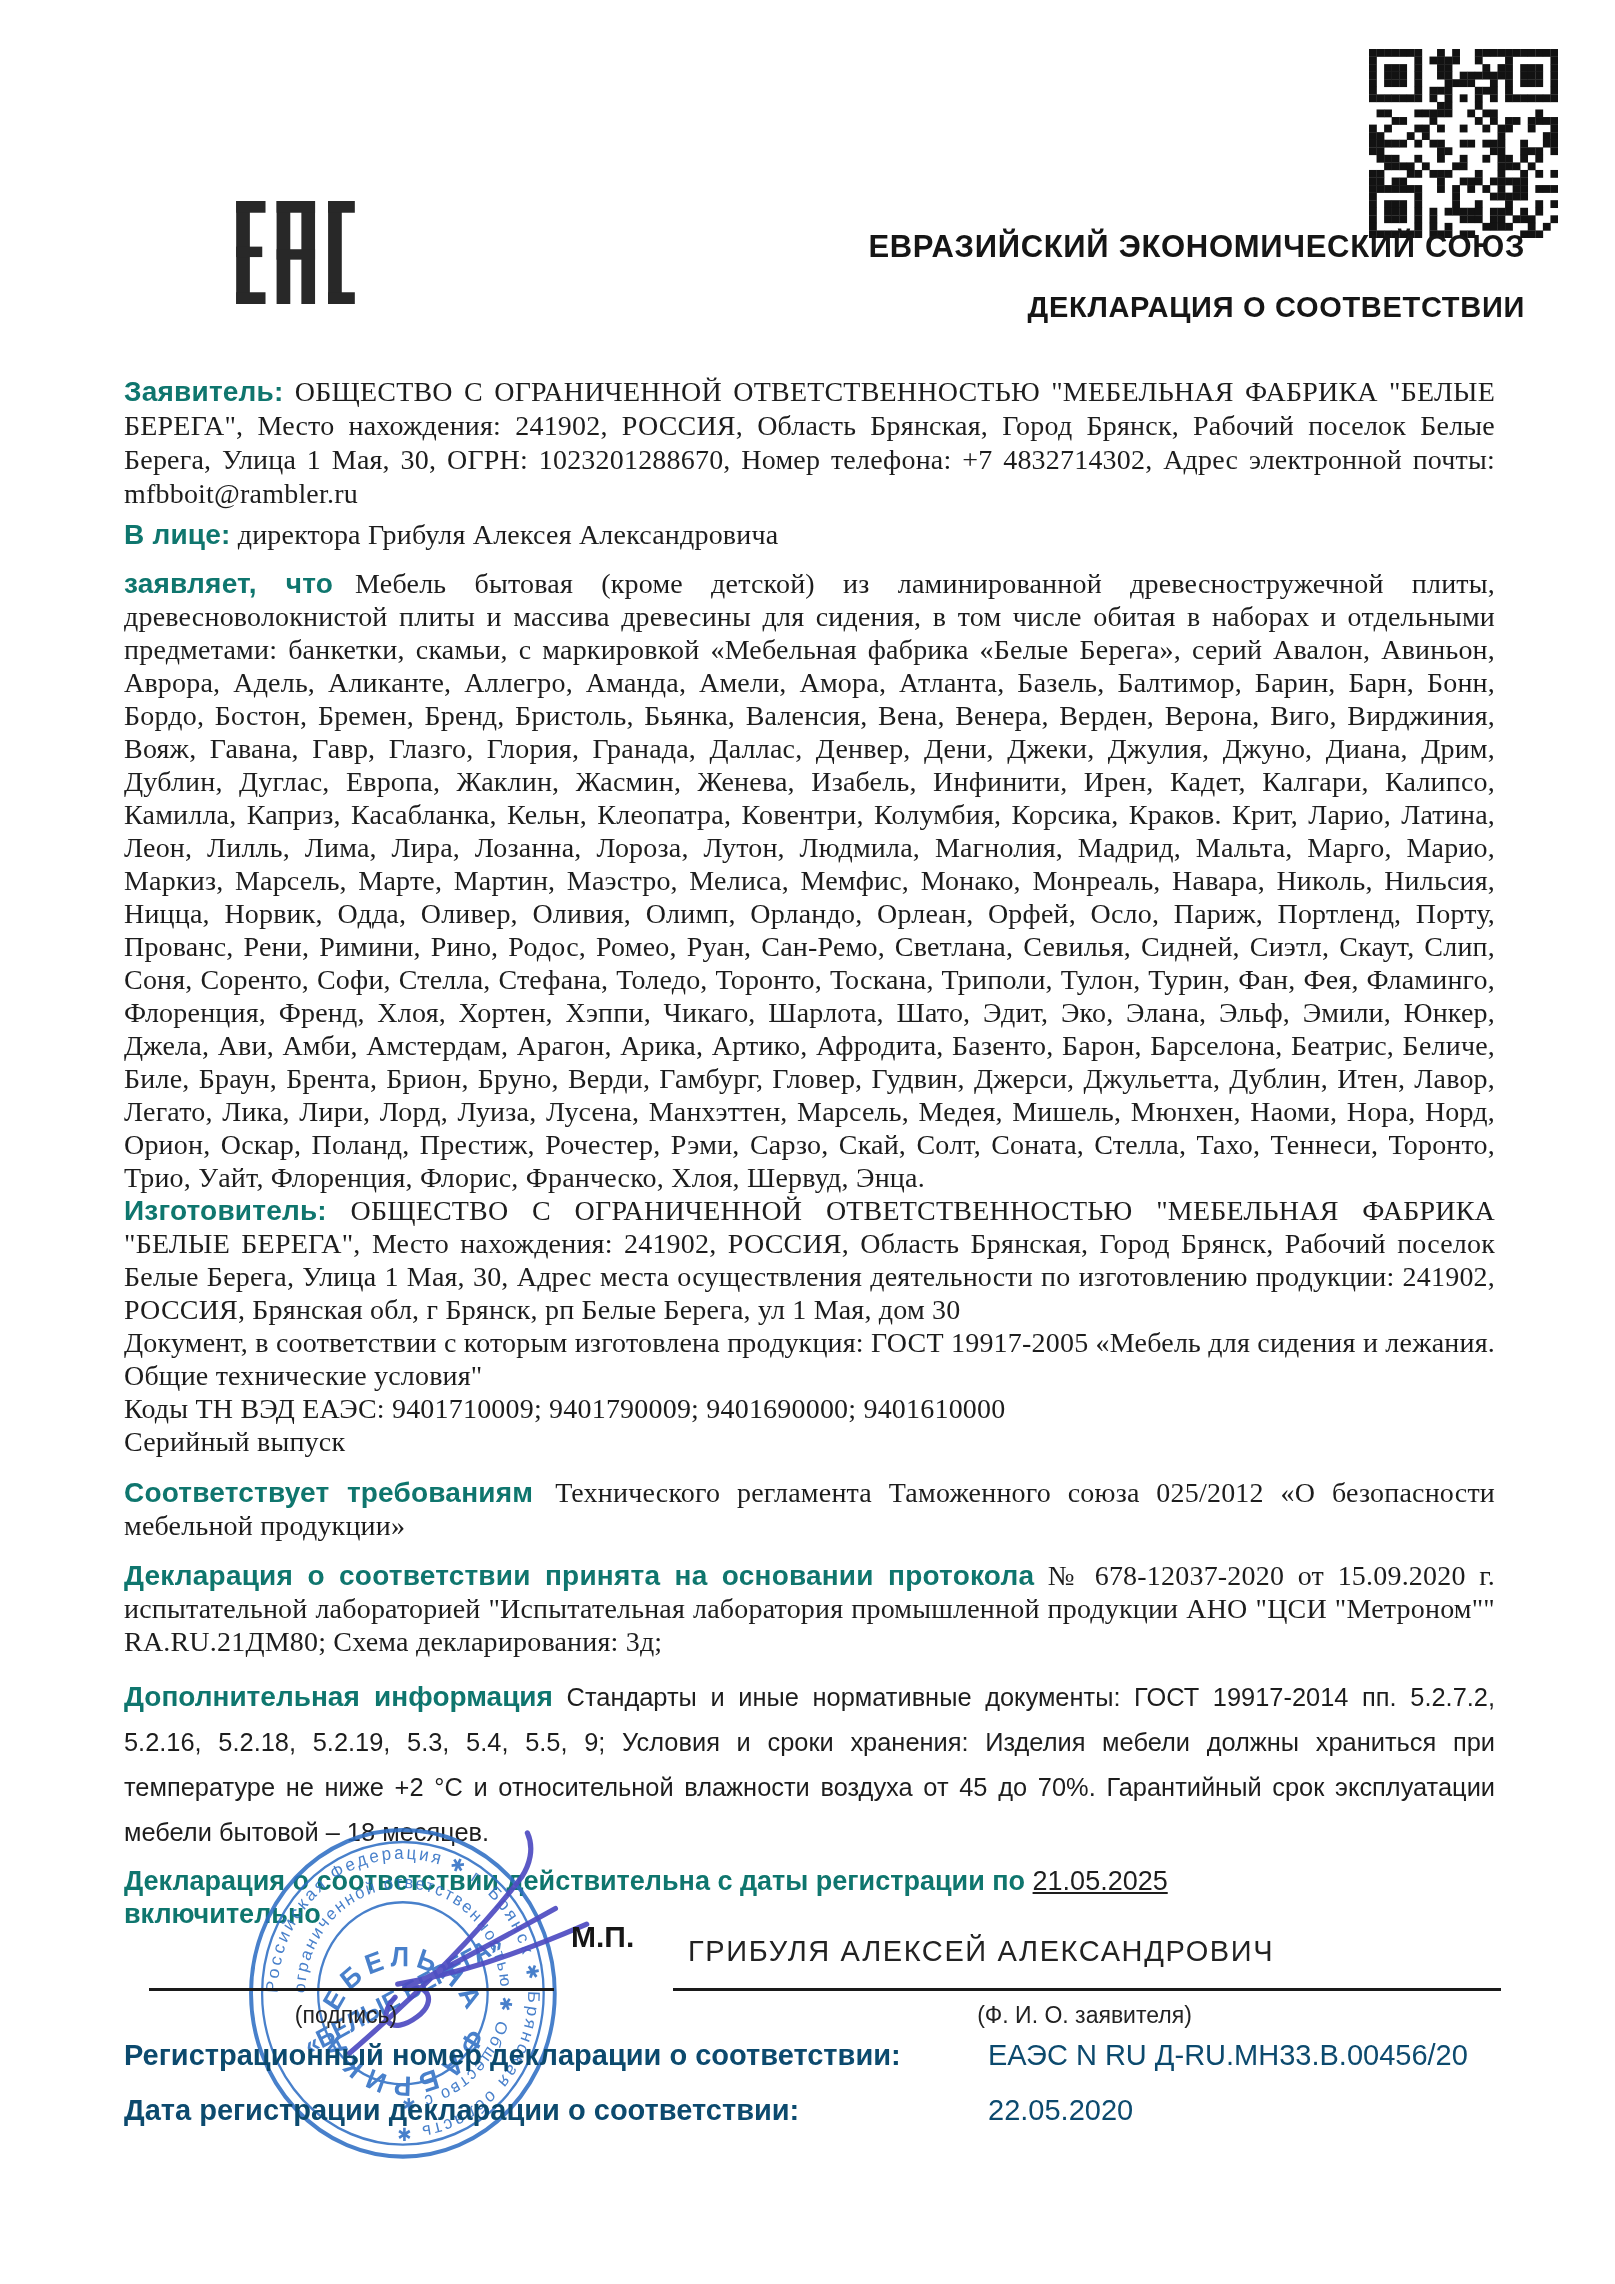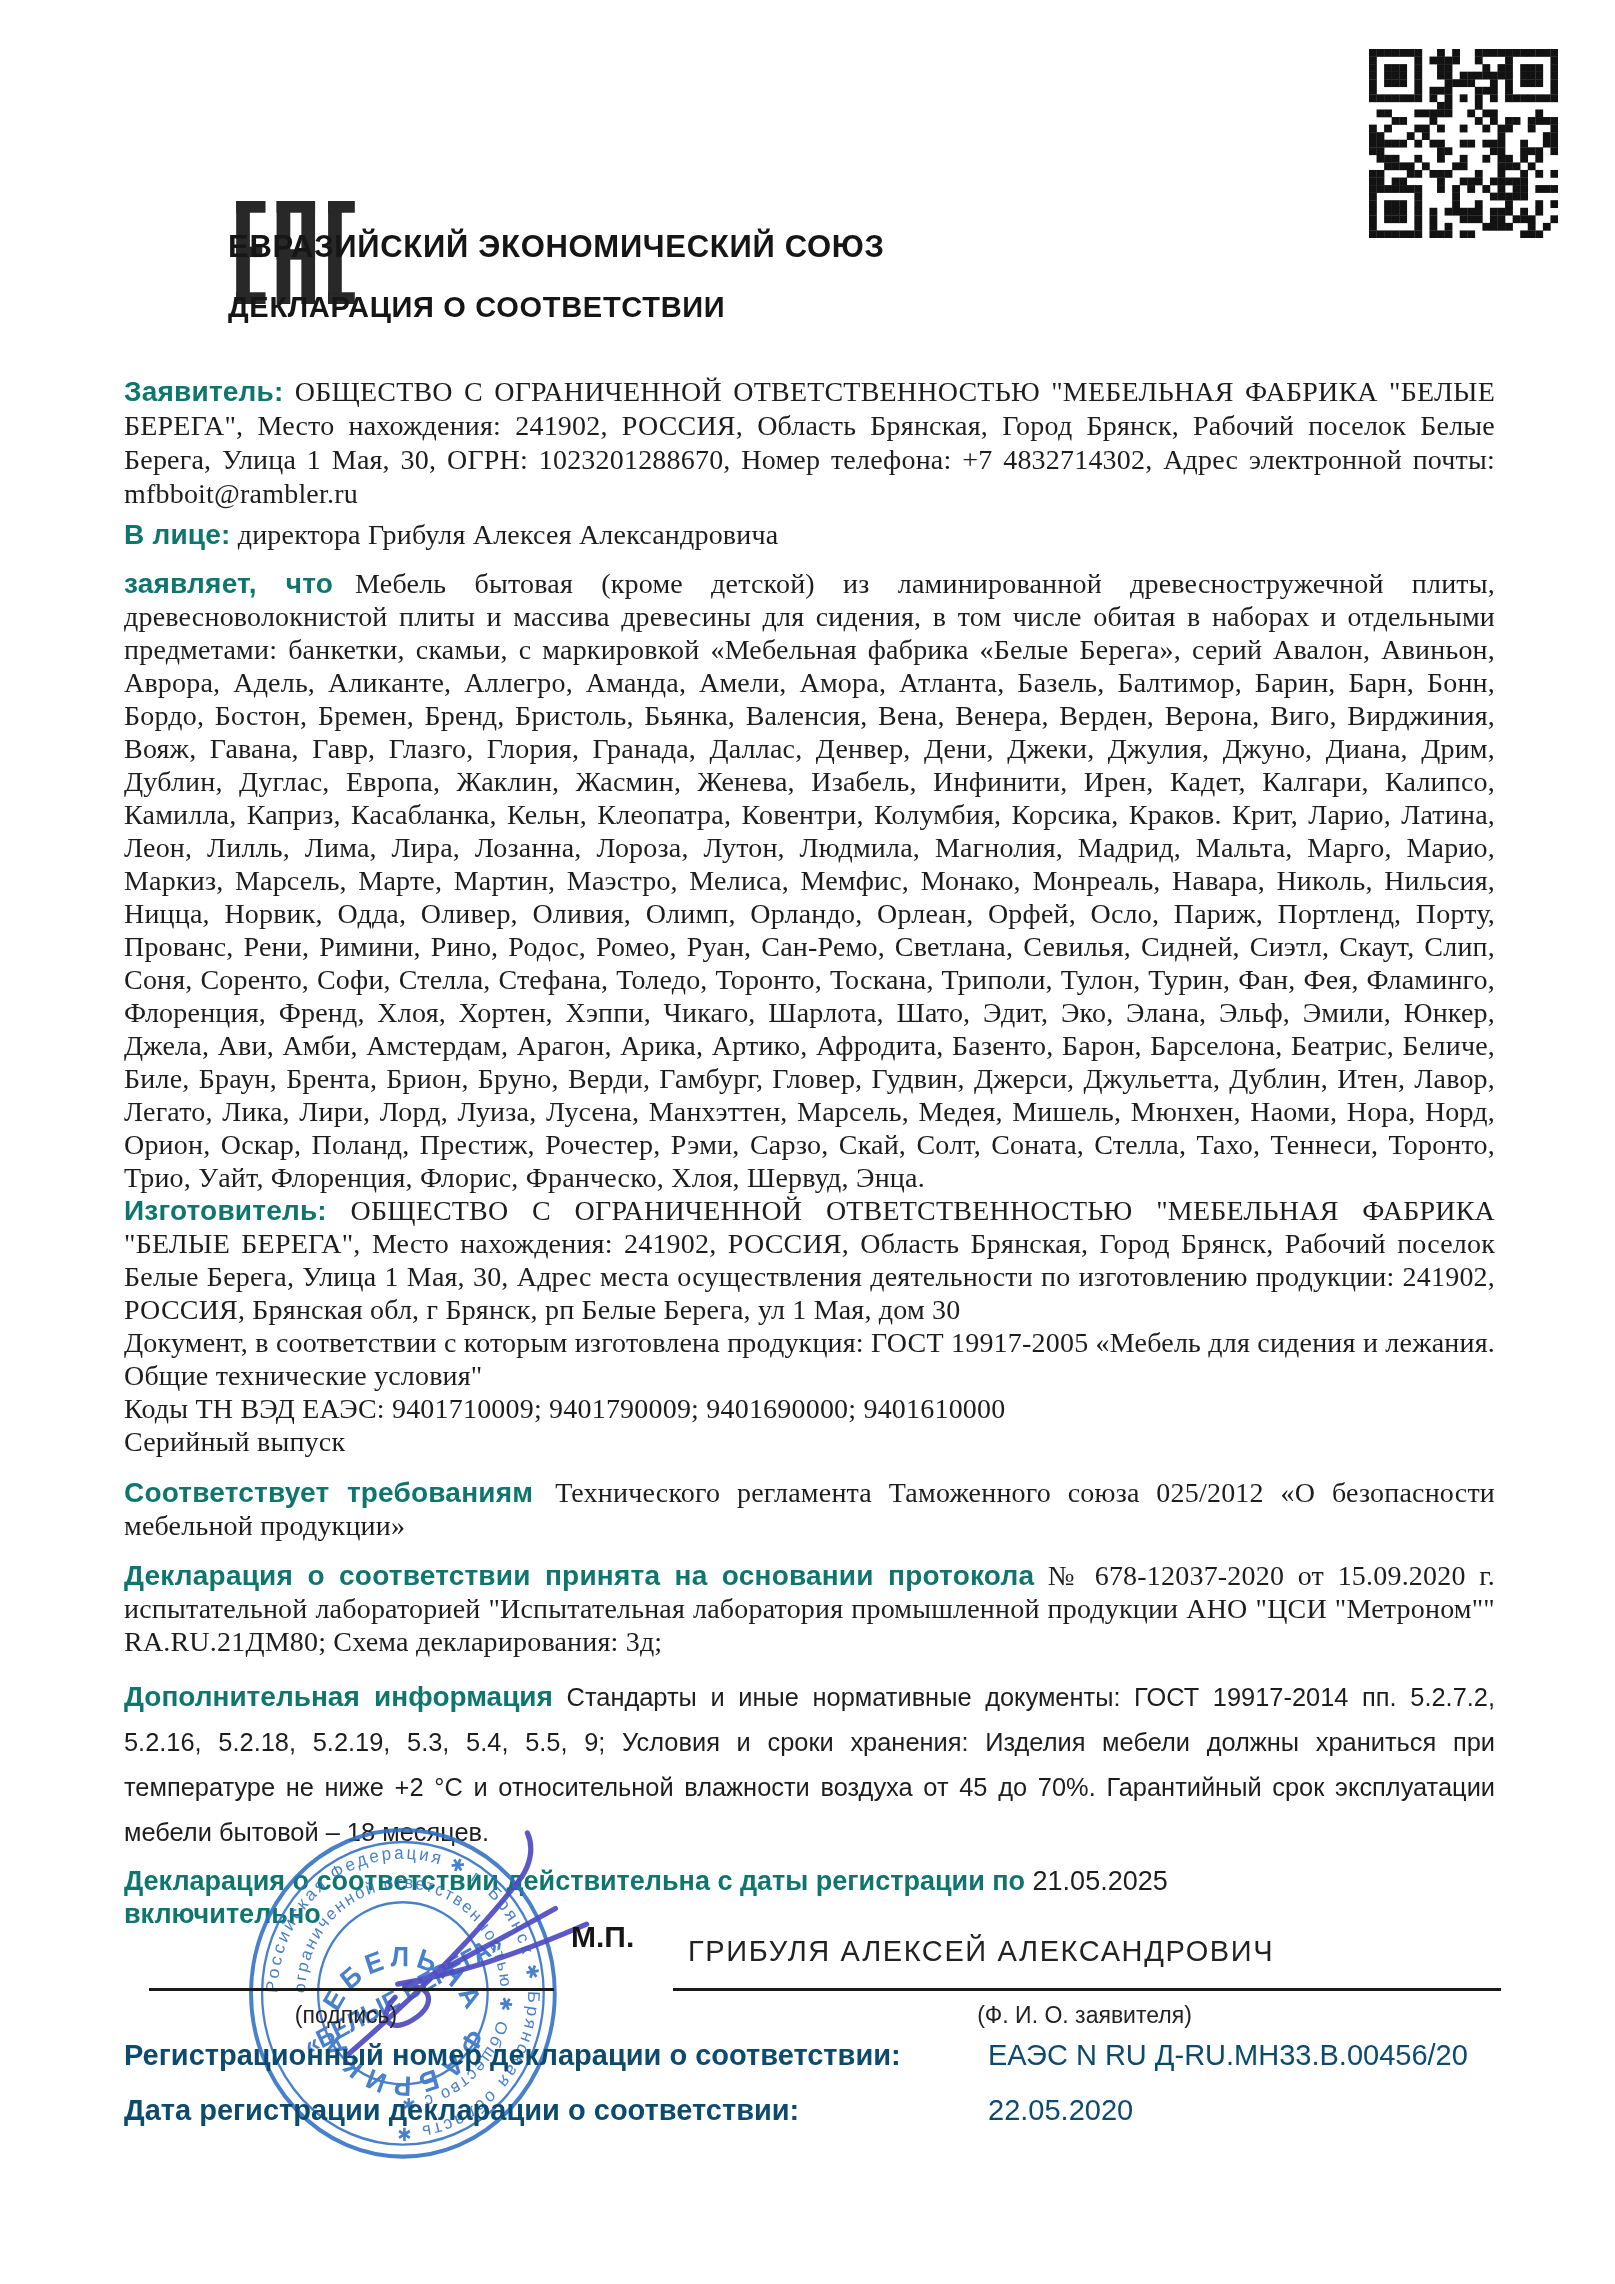--- a/index.html
+++ b/index.html
@@ -7,40 +7,40 @@
     position:relative;
     width:1616px;height:2284px;
     background:#ffffff;
     font-family:"Liberation Serif","DejaVu Serif",serif;
     color:#1d1d1d;
     overflow:hidden;
   }
   
   .eac-logo{position:absolute;left:236px;top:201px;}
   .qr{position:absolute;left:1369px;top:49px;}
-  .titles{position:absolute;left:228px;top:229px;width:1297px;text-align:left;
+  .titles{position:absolute;left:228px;top:229px;width:1297px;text-align:right;
           font-family:"Liberation Sans","DejaVu Sans",sans-serif;font-weight:bold;color:#161616;}
   .title1{font-size:31px;letter-spacing:0.7px;}
   .title2{font-size:29px;letter-spacing:0.7px;margin-top:26px;}
   
   .col{position:absolute;left:124px;top:375px;width:1371px;font-size:28px;line-height:34px;}
   .col p{margin:0;text-align:justify;}
   .lbl{font-family:"Liberation Sans","DejaVu Sans",sans-serif;font-weight:bold;color:#0f766e;}
   .lbl-gap{margin-right:22px;}
   .serif{font-family:"Liberation Serif","DejaVu Serif",serif;letter-spacing:0.2px;}
   .p-person{margin-top:6.5px !important;}
   .p-declares{margin-top:15.6px !important;line-height:33px;}
   .p-tight{line-height:33px;}
   .p-complies{margin-top:18px !important;}
   .p-basis{margin-top:17px !important;}
   .p-additional{margin-top:15.6px !important;
      font-family:"Liberation Sans","DejaVu Sans",sans-serif;font-size:25.4px;line-height:45px;letter-spacing:0;}
   .p-valid{margin-top:10.4px !important;
      font-family:"Liberation Sans","DejaVu Sans",sans-serif;font-size:27px;line-height:33px;}
-  .p-valid .date{font-weight:normal;}
+  .p-valid .date{font-weight:normal;text-decoration:underline;}
   
   .mp{position:absolute;left:571px;top:1920px;font-family:"Liberation Sans","DejaVu Sans",sans-serif;
       font-weight:bold;font-size:30px;color:#161616;}
   .fio-name{position:absolute;left:688px;top:1935px;width:815px;
       font-family:"Liberation Sans","DejaVu Sans",sans-serif;font-size:29px;letter-spacing:1.6px;color:#222;}
   .sig-line{position:absolute;height:2.6px;background:#1a1a1a;}
   .sig-line.left{left:149px;top:1988px;width:405px;}
   .sig-line.right{left:673px;top:1988px;width:828px;}
   .caption{position:absolute;top:2002px;font-family:"Liberation Sans","DejaVu Sans",sans-serif;
       font-size:23px;color:#222;text-align:center;}

